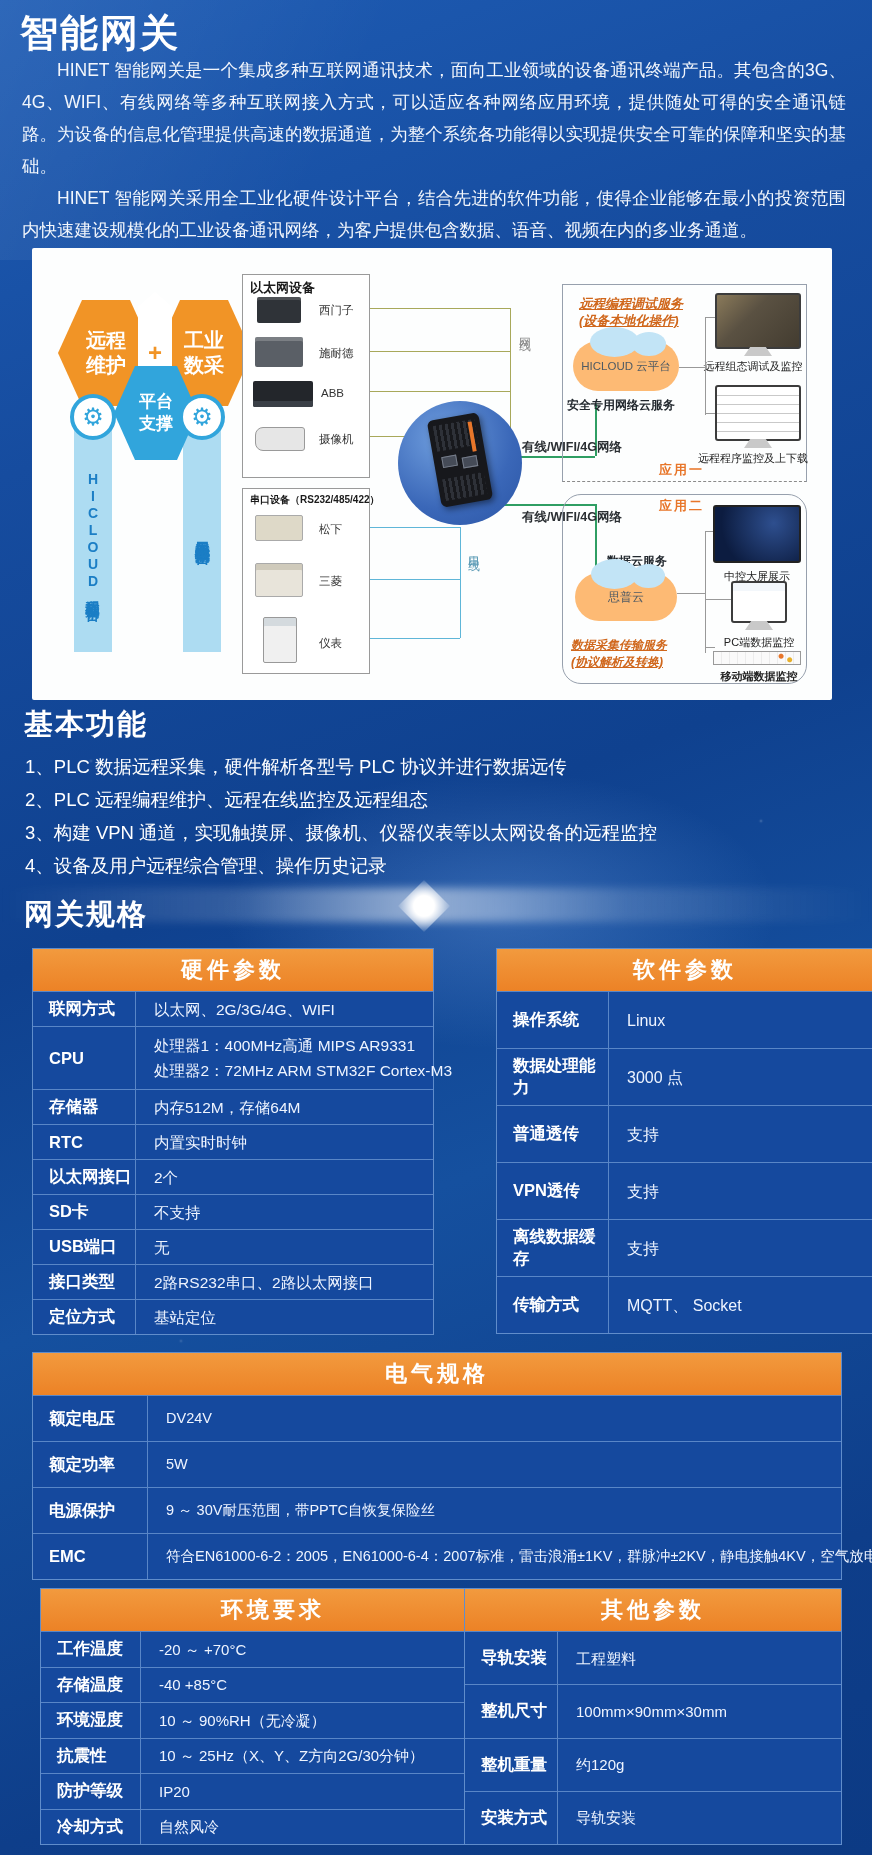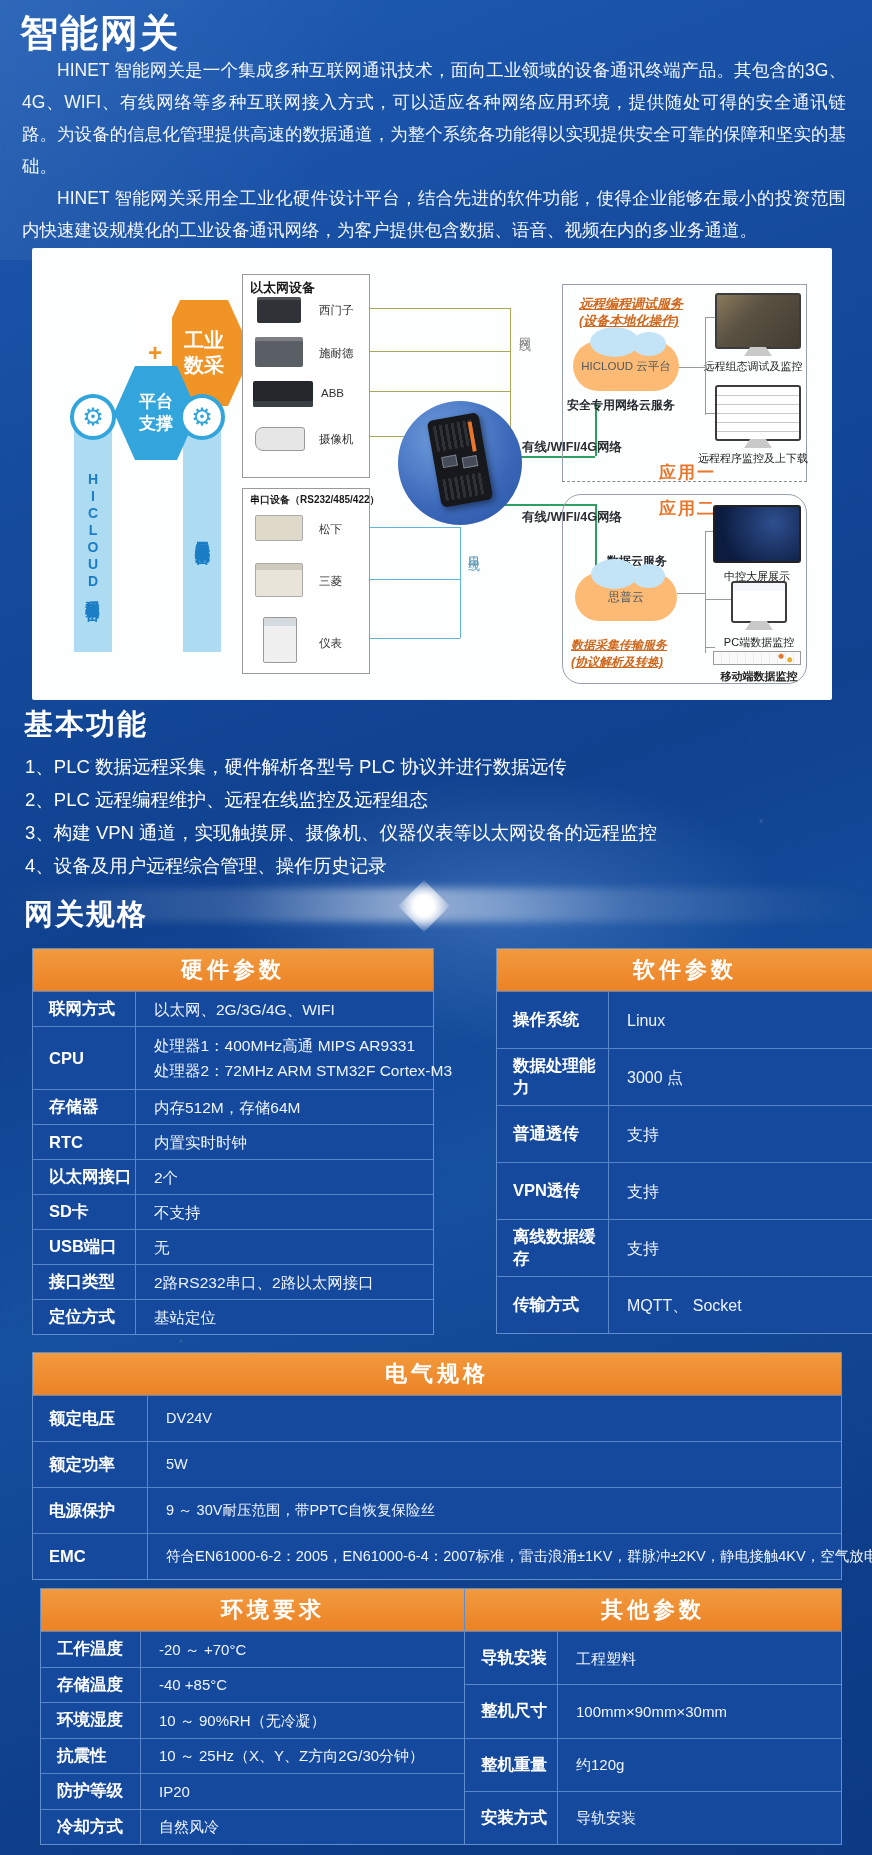--- a/index.html
+++ b/index.html
@@ -73,21 +73,21 @@
   .monitor.leg::after { content:""; position:absolute; left:50%; bottom:-9px; transform:translateX(-50%);
     width:28px; height:9px; background:#c9c9c9; clip-path:polygon(22% 0,78% 0,100% 100%,0 100%); }
   .monitor.scada { background:linear-gradient(135deg,#8a7a5a 0%,#5a5142 40%,#433c30 100%); }
   .monitor.code { background:repeating-linear-gradient(180deg,#ffffff 0 8px,#c9c9c9 8px 9px); }
   .monitor.bigscreen { background:radial-gradient(circle at 70% 30%,#2e4f8f,#0c1c40 75%); border-color:#222; }
   .monitor.pc { background:linear-gradient(#f3f7fb 0 8px,#fff 8px),repeating-linear-gradient(90deg,#eef2f6 0 8px,#dde4ec 8px 9px); }
   .panel.mobile { position:absolute; border:1px solid #999; background:
       radial-gradient(circle at 78% 35%,#e8762a 2px,transparent 3px),
       radial-gradient(circle at 88% 65%,#e8b02a 2px,transparent 3px),
       repeating-linear-gradient(90deg,#fafafa 0 7px,#ececec 7px 8px); }
-  .apptag { position:absolute; color:#e8762a; font-weight:bold; font-size:17px; letter-spacing:2px;font-family:Liberation Mono, monospace; }
+  .apptag { position:absolute; color:#e8762a; font-weight:bold; font-size:13px; letter-spacing:2px;font-family:Liberation Mono, monospace; }
   .linklabel { position:absolute; font-size:12.5px; font-weight:bold; color:#2b2f33; white-space:nowrap; z-index:2; }
   
   .h-sec { position:absolute; color:#fff; font-weight:bold; font-size:29px; letter-spacing:2px; }
   .features { left:25px; top:750px; width:820px; }
   .feature-item { color:#fff; font-size:18.5px; line-height:33px; }
   
   .spec-table { position:absolute; border:1px solid rgba(158,196,240,.55); background:#15499e; }
   .table-header { height:42px; background:linear-gradient(#f29a3e,#ec8226); display:flex;
     align-items:center; justify-content:center; color:#fff; font-weight:bold; font-size:22px; letter-spacing:4px; }
   .spec-row { display:flex; border-top:1px solid rgba(158,196,240,.5); }
@@ -112,20 +112,22 @@
   <div class="abs flare-band"></div>
   <div class="abs flare-core"></div>
   <div class="abs sparks"></div>
 
   <h1 class="abs page-title">智能网关</h1>
   <p class="intro" style="top:54px;">HINET 智能网关是一个集成多种互联网通讯技术，面向工业领域的设备通讯终端产品。其包含的3G、4G、WIFI、有线网络等多种互联网接入方式，可以适应各种网络应用环境，提供随处可得的安全通讯链路。为设备的信息化管理提供高速的数据通道，为整个系统各功能得以实现提供安全可靠的保障和坚实的基础。</p>
   <p class="intro" style="top:182px;">HINET 智能网关采用全工业化硬件设计平台，结合先进的软件功能，使得企业能够在最小的投资范围内快速建设规模化的工业设备通讯网络，为客户提供包含数据、语音、视频在内的多业务通道。</p>
 
   <div class="abs card">
 
+    <div class="abs hex orange" style="left:26px;top:52px;width:96px;height:106px;">远程
+维护</div>
     <div class="abs hex orange" style="left:124px;top:52px;width:96px;height:106px;">工业
 数采</div>
     <div class="abs hexcol" style="left:106px;top:44px;width:34px;height:122px;">+</div>
     <div class="abs hex blue" style="left:82px;top:118px;width:84px;height:94px;">平台
 支撑</div>
     <div class="abs ribbon" style="left:42px;top:168px;height:236px;">
       <span style="font-size:14px;">HICLOUD远程编程云平台</span>
     </div>
     <div class="abs ribbon" style="left:151px;top:168px;height:236px;">
       <span style="font-size:15px;">思普云工业大数据平台</span>

